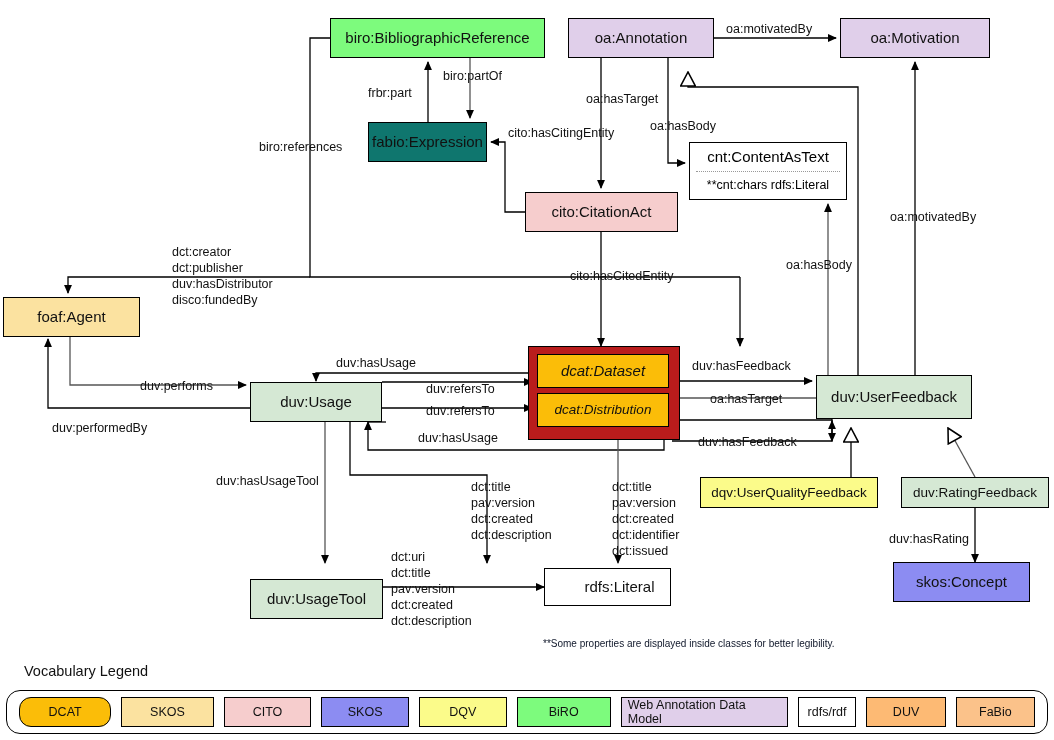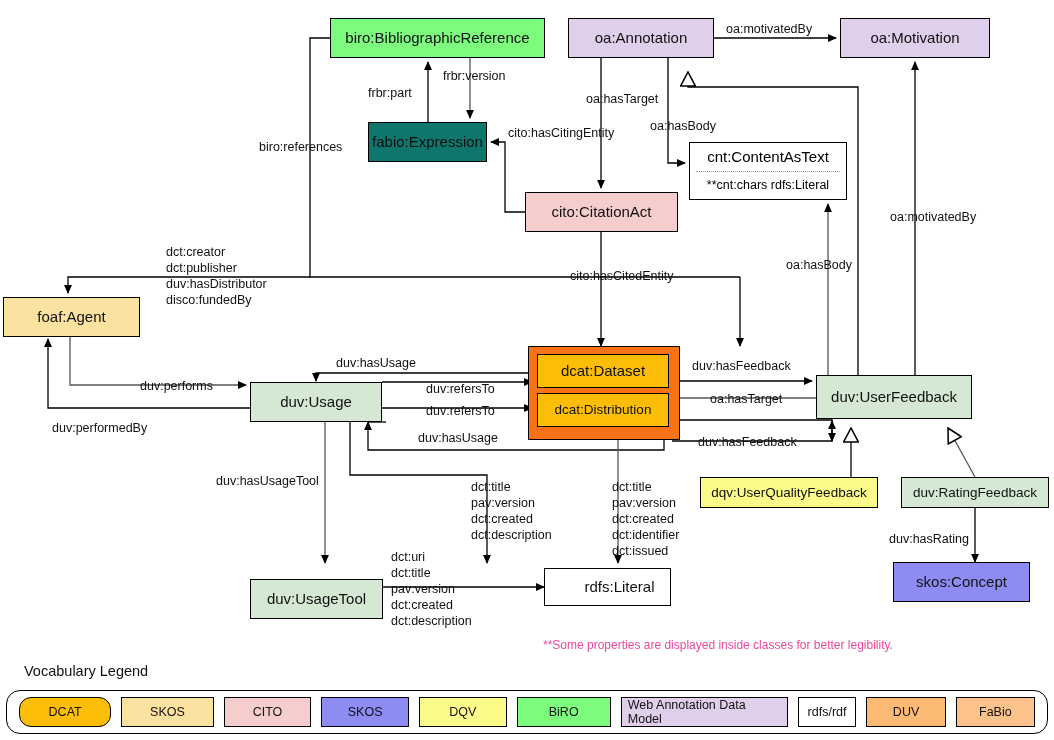--- a/index.html
+++ b/index.html
@@ -17,33 +17,33 @@
   .fabio{background:#0f766e;}
   .cito{background:#f6cdcd;}
   .oa{background:#e0cfea;}
   .dcat{background:#fbbd08;}
   .duv{background:#d5e8d4;}
   .foaf{background:#fbe2a0;}
   .dqv{background:#fbfb8a;}
   .skos{background:#8c8cf2;}
 
   
-  #dcat-container{position:absolute;border:1.4px solid #000;background:#f97316;box-sizing:border-box;}
+  #dcat-container{position:absolute;border:1.4px solid #000;background:#b91c1c;box-sizing:border-box;font-style:italic;}
   #dcat-container .node{position:absolute;}
 
   
   .compart{position:absolute;box-sizing:border-box;border:1.4px solid #000;background:#fff;
            display:flex;flex-direction:column;}
   .compart .title{flex:1;display:flex;align-items:center;justify-content:center;font-size:15px;}
   .compart .divider{height:0;border-top:1px dotted #999;margin:0 6px;}
   .compart .attr{flex:1;display:flex;align-items:center;justify-content:center;font-size:12.5px;}
 
   .lbl{position:absolute;font-size:12.5px;color:#111;white-space:pre;line-height:1.28;}
 
-  .note{position:absolute;font-size:12px;color:#ec4899;}
+  .note{position:absolute;font-size:10px;color:#0f172a;}
 
   #legend-title{position:absolute;font-size:14.5px;color:#111;}
   #legend-box{position:absolute;border:1.4px solid #000;border-radius:14px;background:#fff;
               box-sizing:border-box;display:flex;align-items:center;gap:10px;padding:0 12px;}
   .legend-chip{border:1.2px solid #000;height:30px;display:flex;align-items:center;
                justify-content:center;font-size:12.5px;color:#111;box-sizing:border-box;padding:0 6px;}
 </style>
 </head>
 <body>
 
@@ -153,39 +153,39 @@
   <div class="node duv small" style="left:901px;top:477px;width:148px;height:31px;">duv:RatingFeedback</div>
 
   <div class="node skos" style="left:893px;top:562px;width:137px;height:40px;">skos:Concept</div>
 
   <div class="node duv" style="left:250px;top:579px;width:133px;height:40px;">duv:UsageTool</div>
 
   <div class="node plain" style="left:544px;top:568px;width:127px;height:38px;padding-left:24px;">rdfs:Literal</div>
 
   <div class="lbl" style="left: 368px; top: 85px; white-space: pre;">frbr:part</div>
 
-  <div class="lbl" style="left: 443px; top: 68px; white-space: pre;">frbr:version</div>
+  <div class="lbl" style="left: 443px; top: 68px; white-space: pre;">biro:partOf</div>
 
   <div class="lbl" style="left: 259px; top: 139px; white-space: pre;">biro:references</div>
 
   <div class="lbl" style="left: 508px; top: 125px; white-space: pre;">cito:hasCitingEntity</div>
 
   <div class="lbl" style="left: 726px; top: 21px; white-space: pre;">oa:motivatedBy</div>
 
   <div class="lbl" style="left: 586px; top: 91px; white-space: pre;">oa:hasTarget</div>
 
   <div class="lbl" style="left: 650px; top: 118px; white-space: pre;">oa:hasBody</div>
 
   <div class="lbl" style="left: 890px; top: 209px; white-space: pre;">oa:motivatedBy</div>
 
   <div class="lbl" style="left: 786px; top: 257px; white-space: pre;">oa:hasBody</div>
 
   <div class="lbl" style="left: 570px; top: 268px; white-space: pre;">cito:hasCitedEntity</div>
 
-  <div class="lbl" style="left: 166px; top: 244px; white-space: pre;">dct:creator
+  <div class="lbl" style="left: 172px; top: 244px; white-space: pre;">dct:creator
 dct:publisher
 duv:hasDistributor
 disco:fundedBy</div>
 
   <div class="lbl" style="left: 140px; top: 378px; white-space: pre;">duv:performs</div>
 
   <div class="lbl" style="left: 52px; top: 420px; white-space: pre;">duv:performedBy</div>
 
   <div class="lbl" style="left: 336px; top: 355px; white-space: pre;">duv:hasUsage</div>
 

